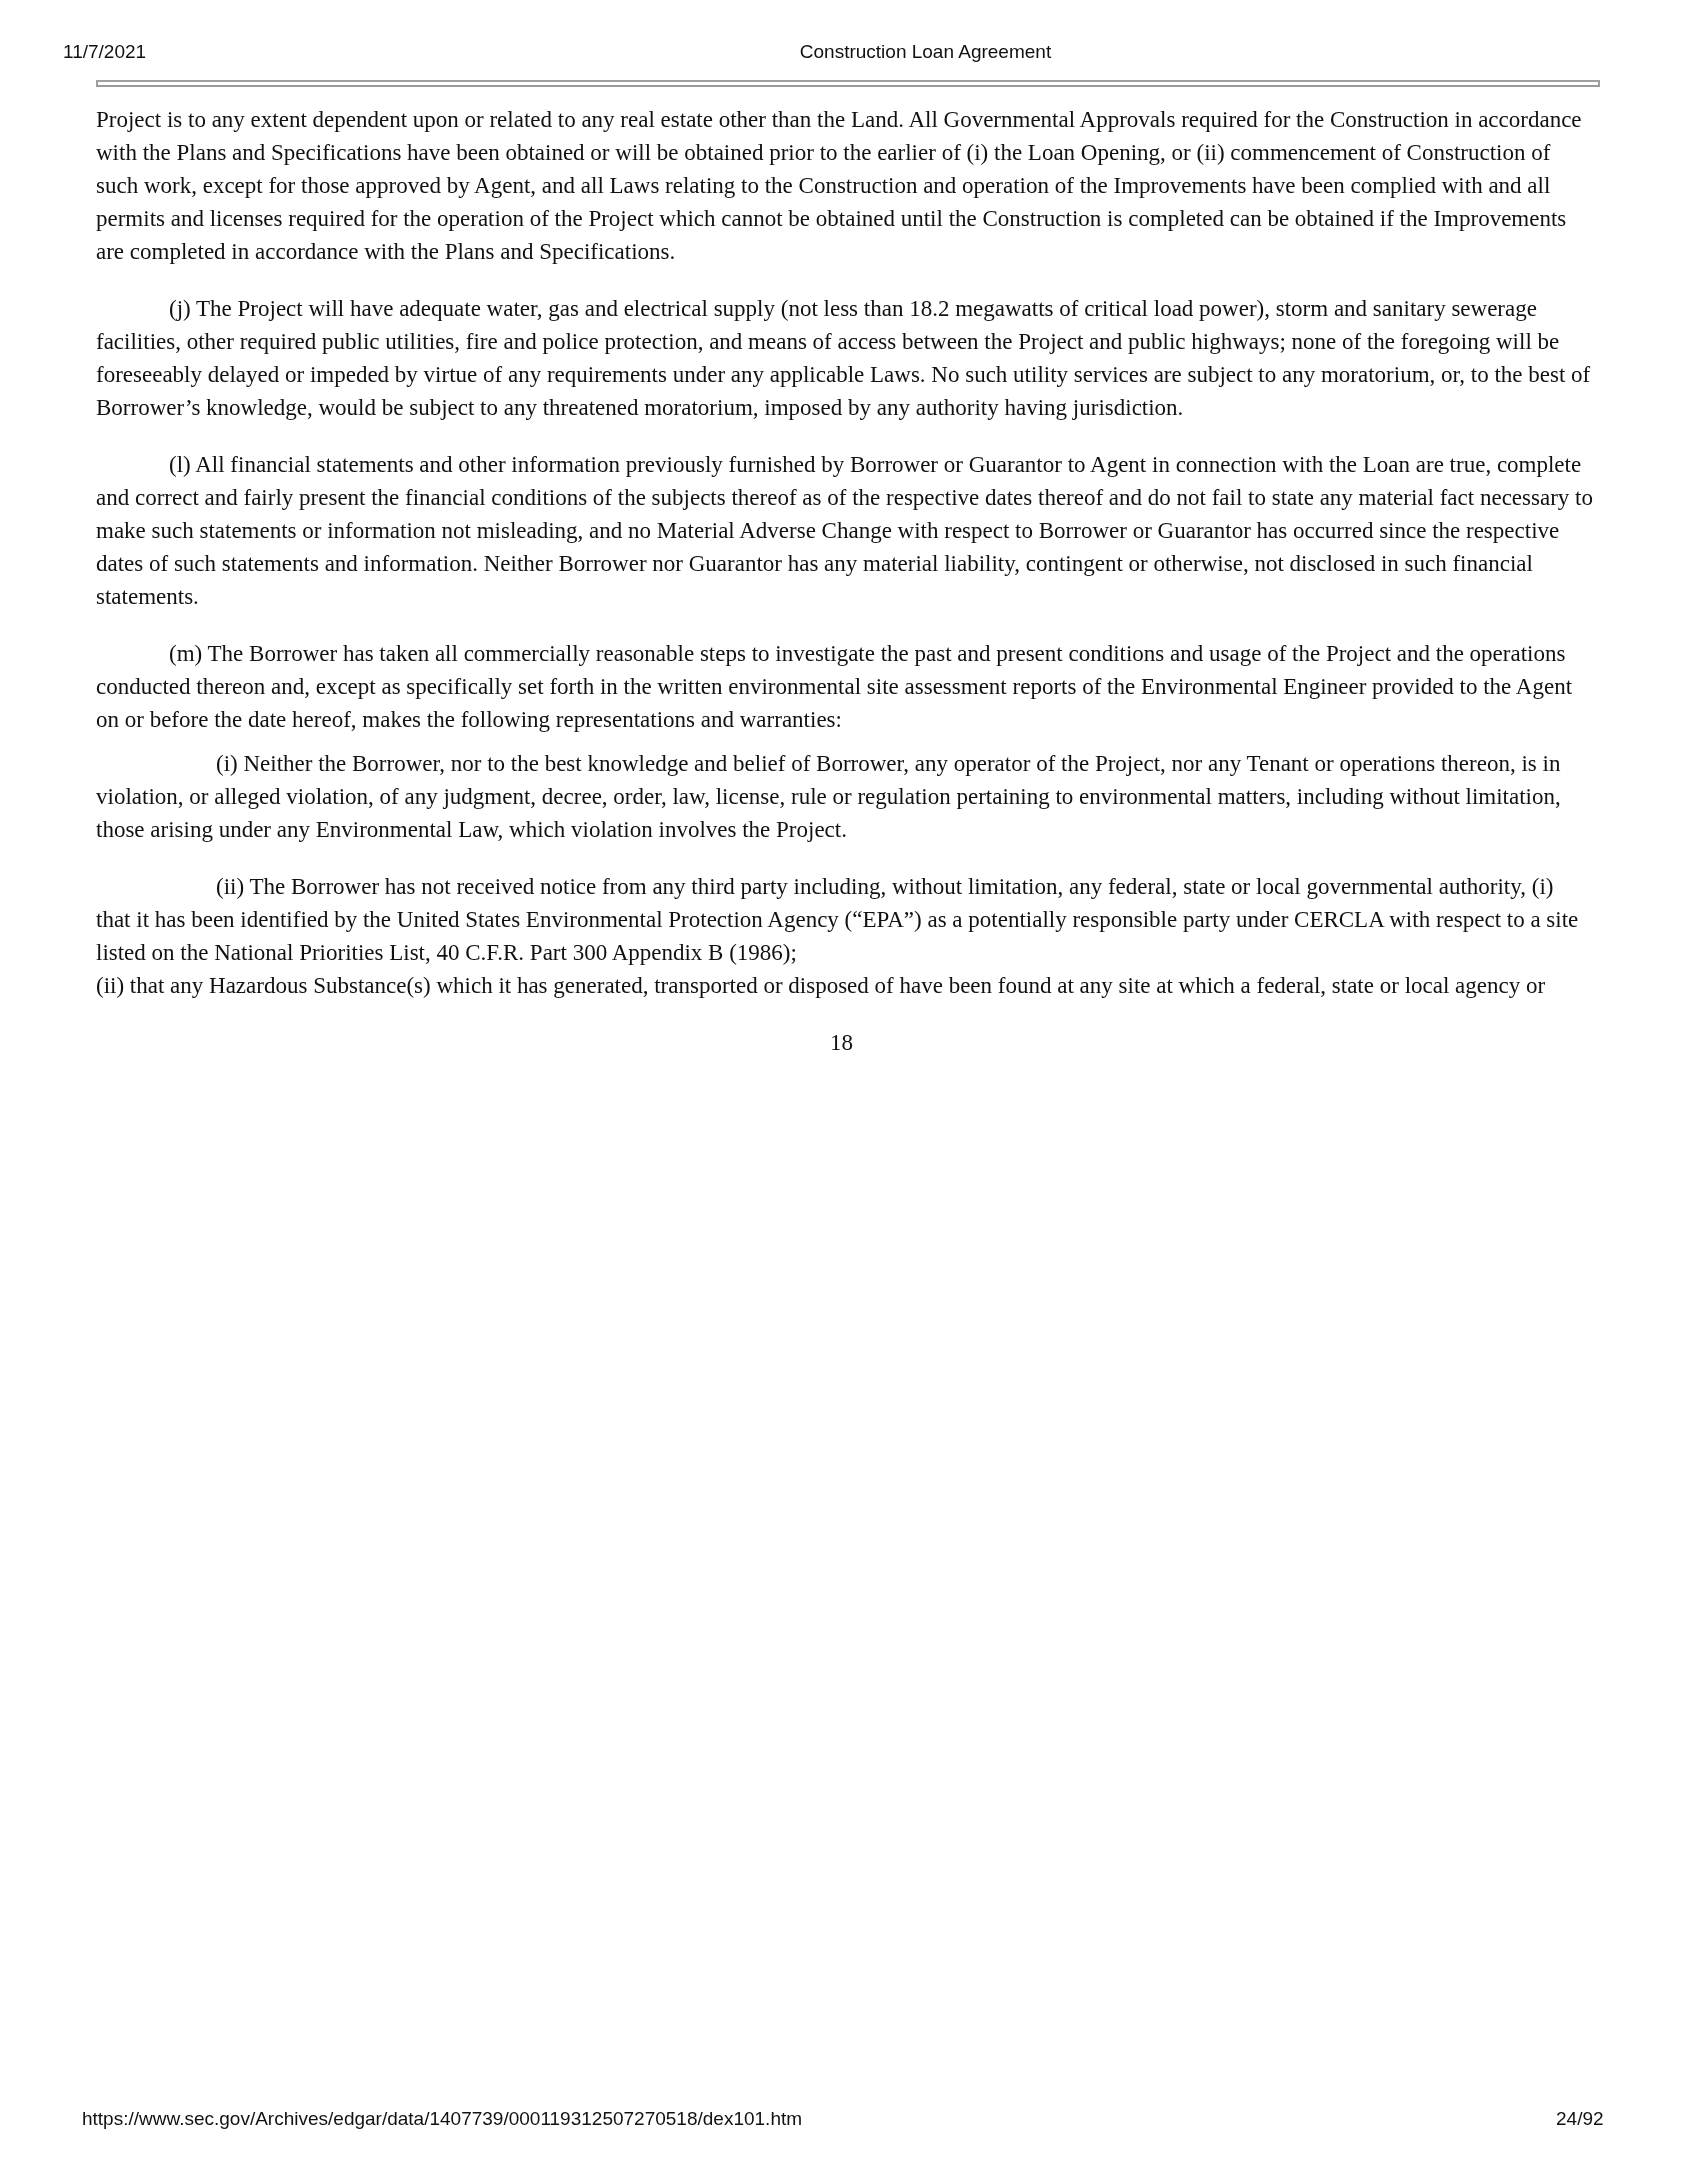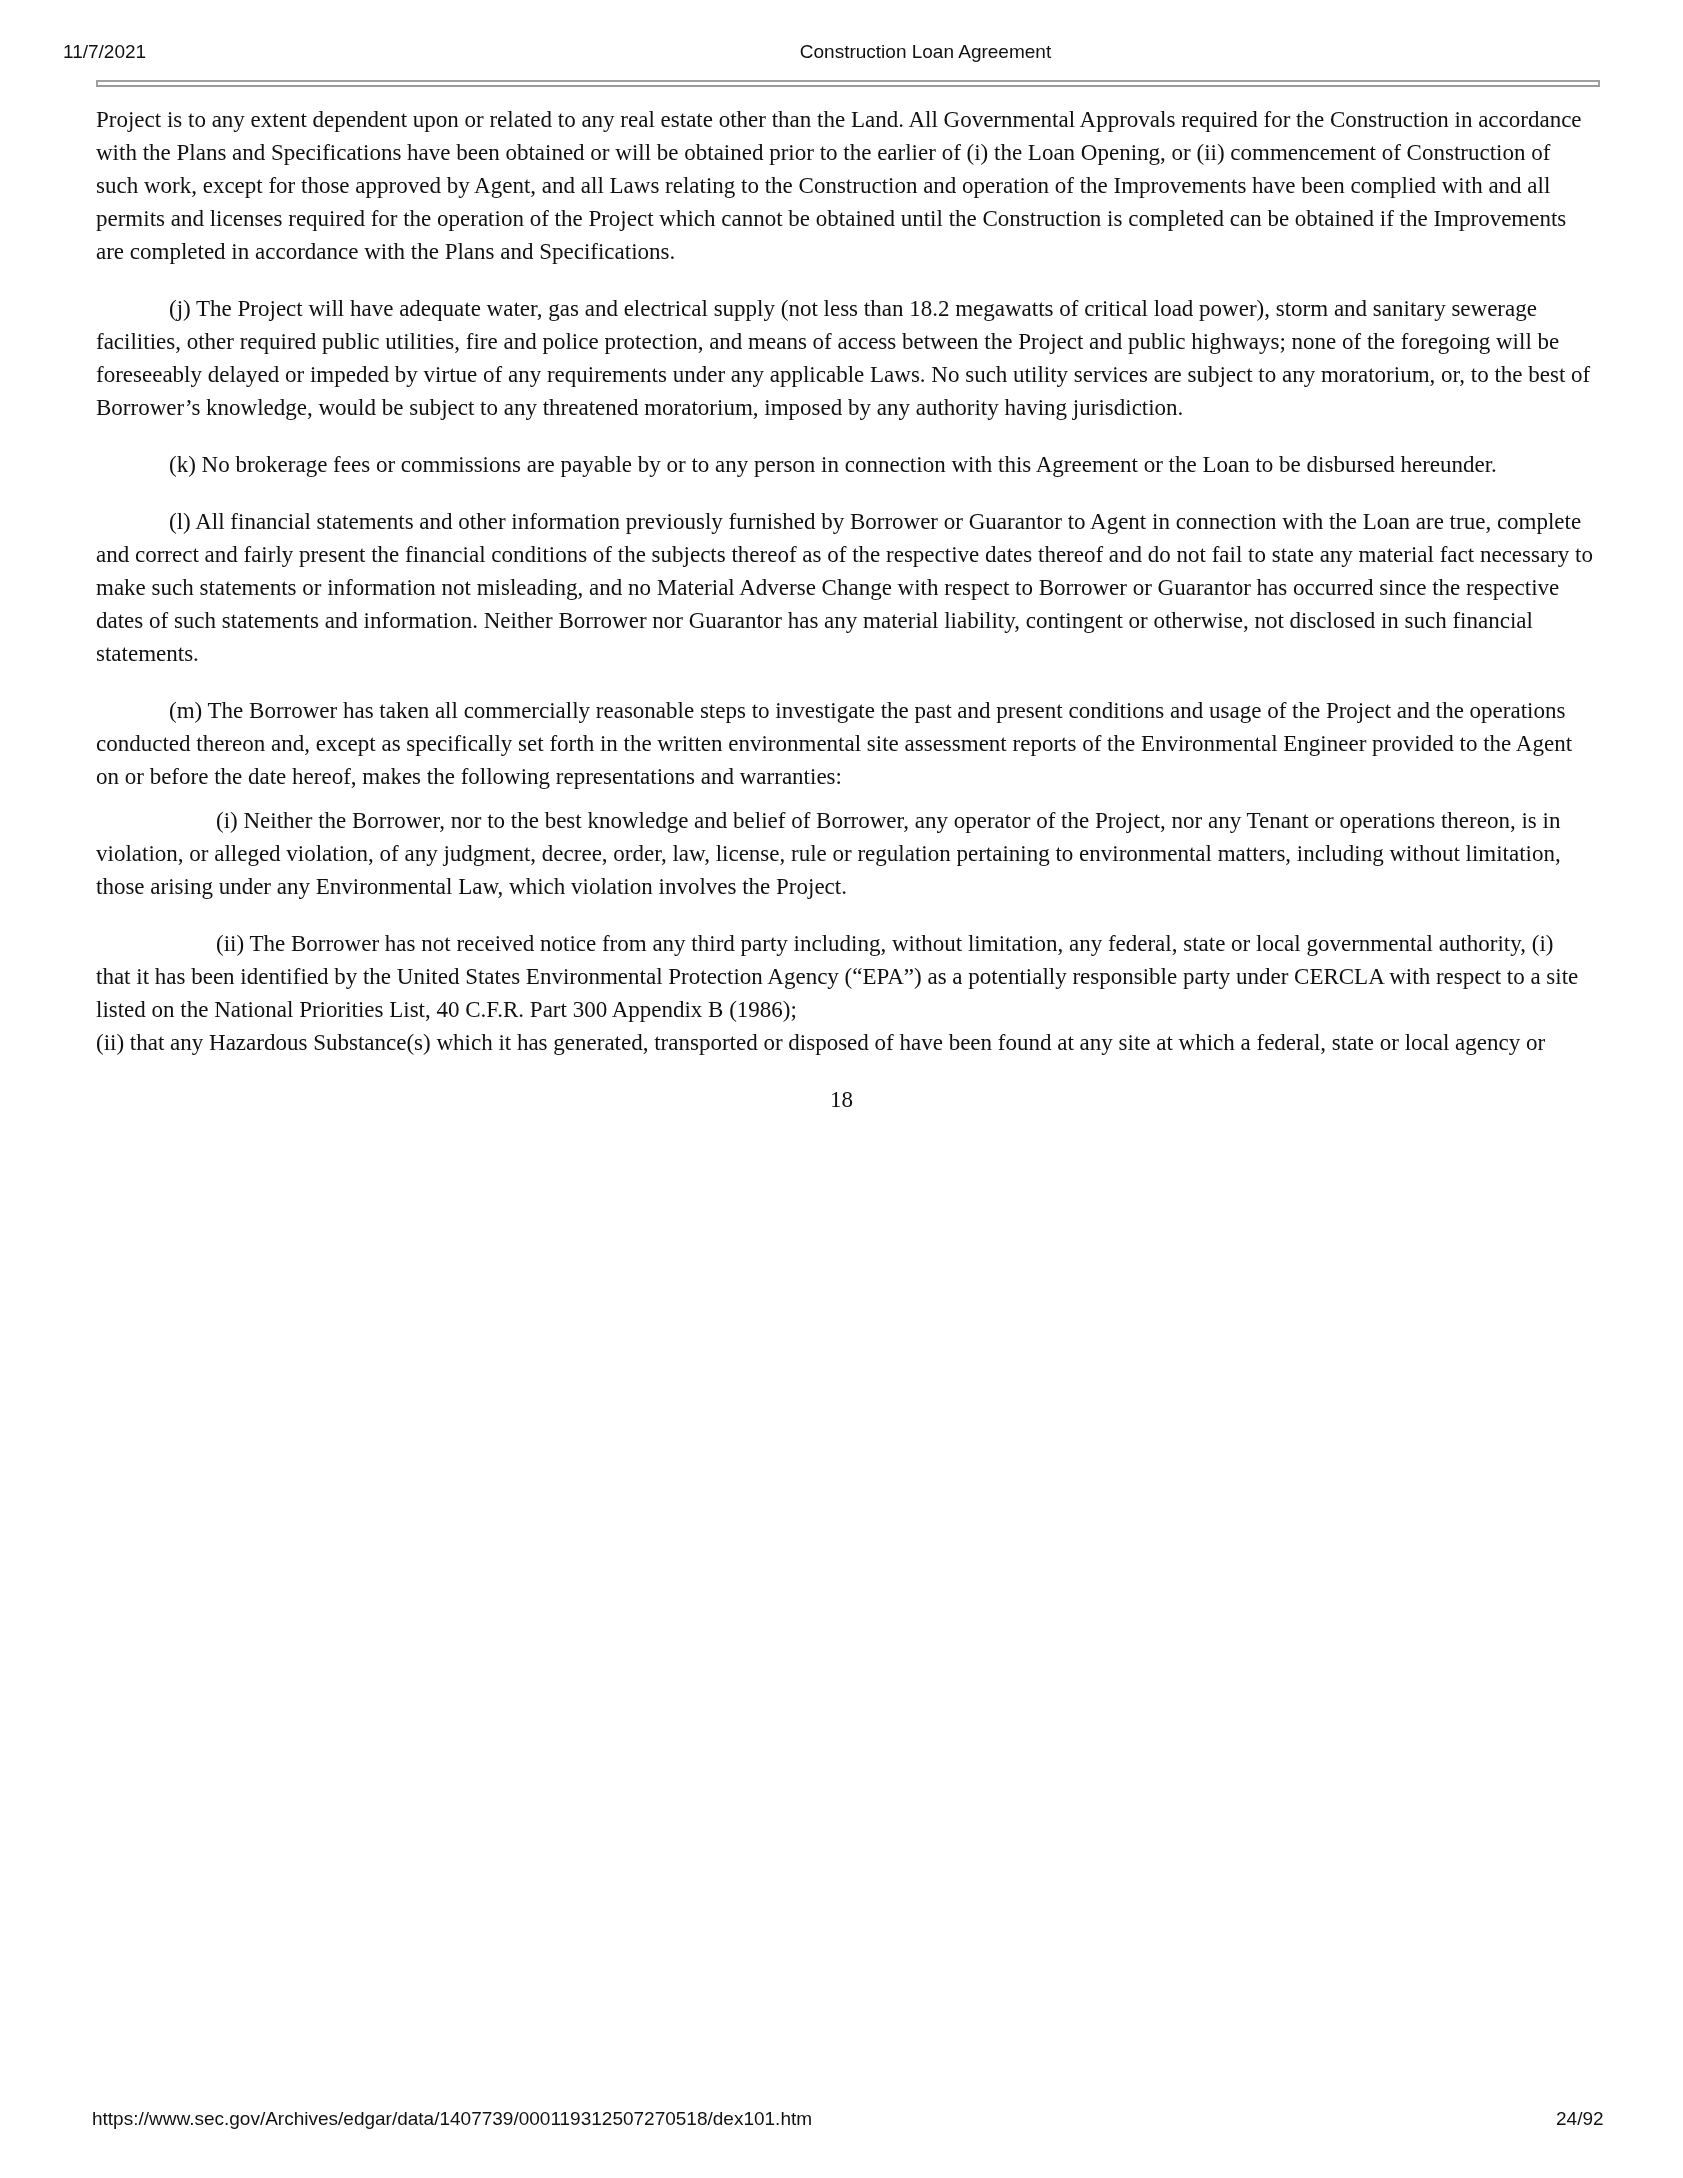--- a/index.html
+++ b/index.html
@@ -30,35 +30,34 @@
   .body-text p.ind2 { text-indent: 120px; }
   .body-text p.tight { margin-bottom: 11px; }
   .pagenum {
     text-align: center; width: 1683px; margin-left: -96px; margin-top: 24px;
   }
   .ftr {
     position: absolute; top: 2107px;
     font-family: "Liberation Sans", sans-serif; font-size: 19px; line-height: 24px;
     color: #111111;
   }
-  #ftr-url { left: 92px; }
+  #ftr-url { left: 82px; }
   #ftr-page { left: 1556px; }
 </style>
 </head>
 <body>
 
 <div id="hdr-date" class="hdr">11/7/2021</div>
 <div id="hdr-title" class="hdr">Construction Loan Agreement</div>
 
 <div class="rule"></div>
 
 <div class="body-text">
   <p class="first">Project is to any extent dependent upon or related to any real estate other than the Land. All Governmental Approvals required for the Construction in accordance with the Plans and Specifications have been obtained or will be obtained prior to the earlier of (i) the Loan Opening, or (ii) commencement of Construction of such work, except for those approved by Agent, and all Laws relating to the Construction and operation of the Improvements have been complied with and all permits and licenses required for the operation of the Project which cannot be obtained until the Construction is completed can be obtained if the Improvements are completed in accordance with the Plans and Specifications.</p>
   <p class="ind1">(j) The Project will have adequate water, gas and electrical supply (not less than 18.2 megawatts of critical load power), storm and sanitary sewerage facilities, other required public utilities, fire and police protection, and means of access between the Project and public highways; none of the foregoing will be foreseeably delayed or impeded by virtue of any requirements under any applicable Laws. No such utility services are subject to any moratorium, or, to the best of Borrower’s knowledge, would be subject to any threatened moratorium, imposed by any authority having jurisdiction.</p>
-  <p class="ind1">(k) No brokerage fees or commissions are payable by or to any person in connection with this Agreement or the Loan to be disbursed hereunder.</p>
   <p class="ind1">(l) All financial statements and other information previously furnished by Borrower or Guarantor to Agent in connection with the Loan are true, complete and correct and fairly present the financial conditions of the subjects thereof as of the respective dates thereof and do not fail to state any material fact necessary to make such statements or information not misleading, and no Material Adverse Change with respect to Borrower or Guarantor has occurred since the respective dates of such statements and information. Neither Borrower nor Guarantor has any material liability, contingent or otherwise, not disclosed in such financial statements.</p>
   <p class="ind1 tight">(m) The Borrower has taken all commercially reasonable steps to investigate the past and present conditions and usage of the Project and the operations conducted thereon and, except as specifically set forth in the written environmental site assessment reports of the Environmental Engineer provided to the Agent on or before the date hereof, makes the following representations and warranties:</p>
   <p class="ind2">(i) Neither the Borrower, nor to the best knowledge and belief of Borrower, any operator of the Project, nor any Tenant or operations thereon, is in violation, or alleged violation, of any judgment, decree, order, law, license, rule or regulation pertaining to environmental matters, including without limitation, those arising under any Environmental Law, which violation involves the Project.</p>
   <p class="ind2" style="margin-bottom:0;"><span>(ii) The Borrower has not received notice from any third party including, without limitation, any federal, state or local governmental authority, (i) that it has been identified by the United States Environmental Protection Agency (“EPA”) as a potentially responsible party under CERCLA with respect to a site listed on the National Priorities List, 40 C.F.R. Part 300 Appendix B (1986);</span><br><span>(ii) that any Hazardous Substance(s) which it has generated, transported or disposed of have been found at any site at which a federal, state or local agency or</span></p>
   <div class="pagenum">18</div>
 </div>
 
 <div id="ftr-url" class="ftr">https://www.sec.gov/Archives/edgar/data/1407739/000119312507270518/dex101.htm</div>
 <div id="ftr-page" class="ftr">24/92</div>
 

